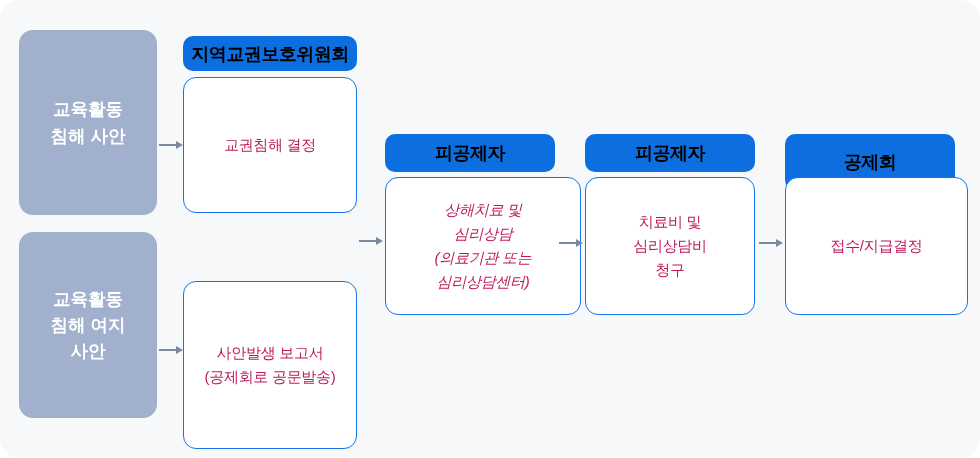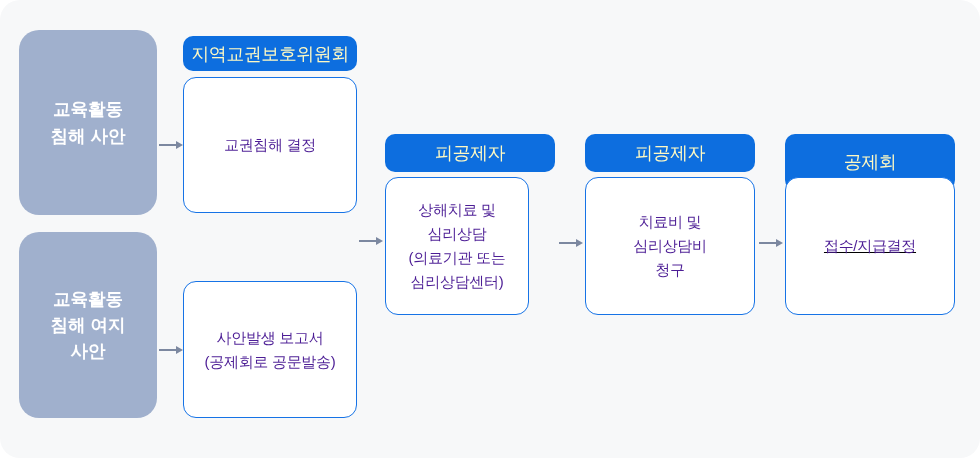--- a/index.html
+++ b/index.html
@@ -15,43 +15,43 @@
     border-radius: 20px;
     overflow: hidden;
   }
 
   
   .source-box {
     position: absolute;
     left: 19px;
     width: 138px;
     background: #a0b0cd;
-    border-radius: 20px;
+    border-radius: 14px;
     display: flex;
     align-items: center;
     justify-content: center;
     text-align: center;
   }
   .source-box .source-label {
     color: #ffffff;
     font-weight: bold;
     font-size: 17.5px;
     line-height: 1.5;
     white-space: pre-line;
   }
   .src0 { top: 30px;  height: 185px; }
   .src1 { top: 232px; height: 186px; }
 
   
   .step-header {
     position: absolute;
     background: #0d6edf;
     border-radius: 10px;
-    color: #fef9c3;
-    font-weight: normal;
+    color: #000000;
+    font-weight: bold;
     font-size: 18px;
     display: flex;
     align-items: center;
     justify-content: center;
     text-align: center;
     letter-spacing: -0.5px;
   }
 
   
   .step-box {
@@ -59,39 +59,39 @@
     background: #ffffff;
     border: 1.5px solid #1673e6;
     border-radius: 13px;
     display: flex;
     align-items: center;
     justify-content: center;
     text-align: center;
     box-sizing: border-box;
   }
   .step-box .step-body {
-    color: #4c1d95;
+    color: #be185d;
     font-size: 15px;
     line-height: 1.6;
     white-space: pre-line;
     letter-spacing: -0.3px;
   }
 
   
   .hdr-a  { left: 183px; top: 36px;  width: 174px; height: 35px; }
   .box-a  { left: 183px; top: 77px;  width: 174px; height: 136px; }
   .hdr-b  { left: 183px; top: 237px; width: 174px; height: 35px; }
-  .box-b  { left: 183px; top: 281px; width: 174px; height: 137px; }
+  .box-b  { left: 183px; top: 281px; width: 174px; height: 168px; }
 
   .hdr-c  { left: 385px; top: 134px; width: 170px; height: 38px; }
-  .box-c  { left: 385px; top: 177px; width: 144px; height: 138px; }
+  .box-c  { left: 385px; top: 177px; width: 196px; height: 138px; font-style: italic; }
   .hdr-d  { left: 585px; top: 134px; width: 170px; height: 38px; }
   .box-d  { left: 585px; top: 177px; width: 170px; height: 138px; }
   .hdr-e  { left: 785px; top: 134px; width: 170px; height: 56px; }
-  .box-e  { left: 785px; top: 177px; width: 170px; height: 138px; text-decoration: underline; }
+  .box-e  { left: 785px; top: 177px; width: 183px; height: 138px; }
 
   
   .arrow {
     position: absolute;
     width: 24px;
     height: 10px;
   }
   .arrow .arrow-line {
     position: absolute;
     left: 0;

